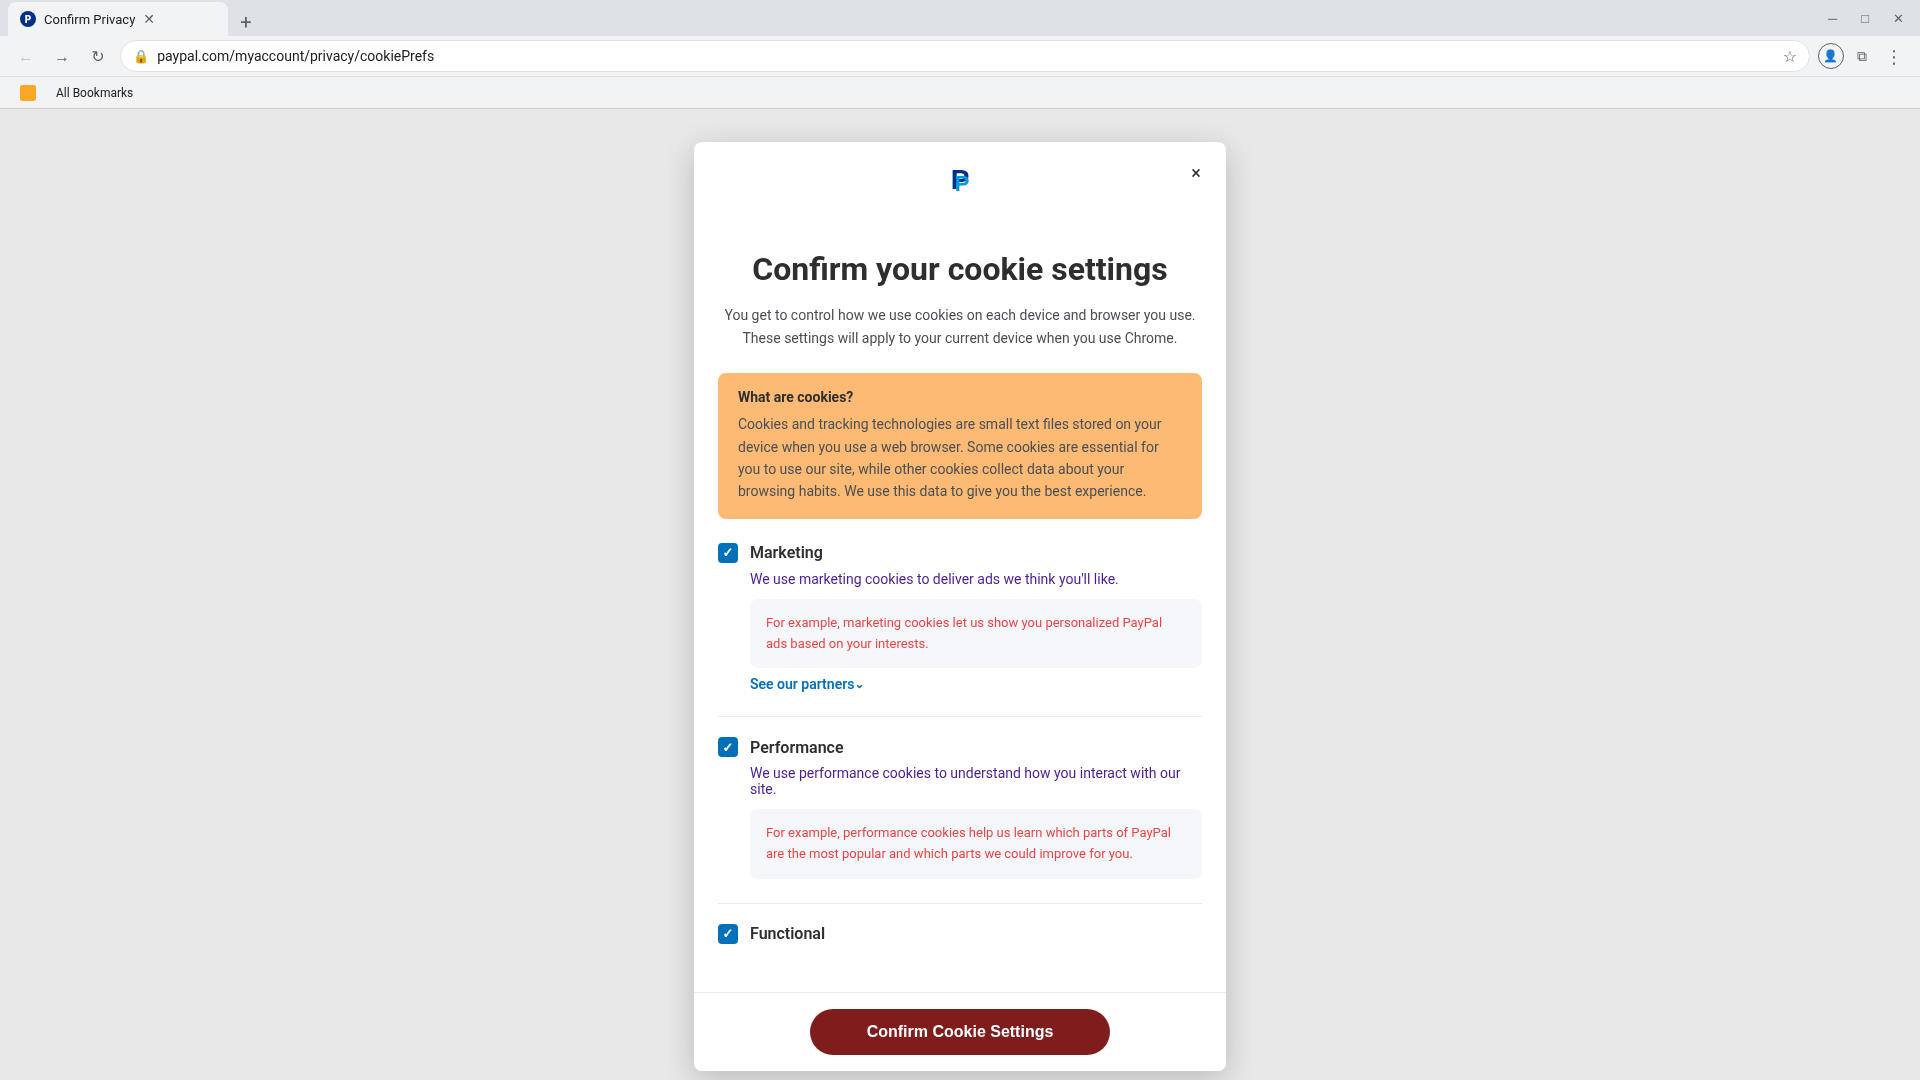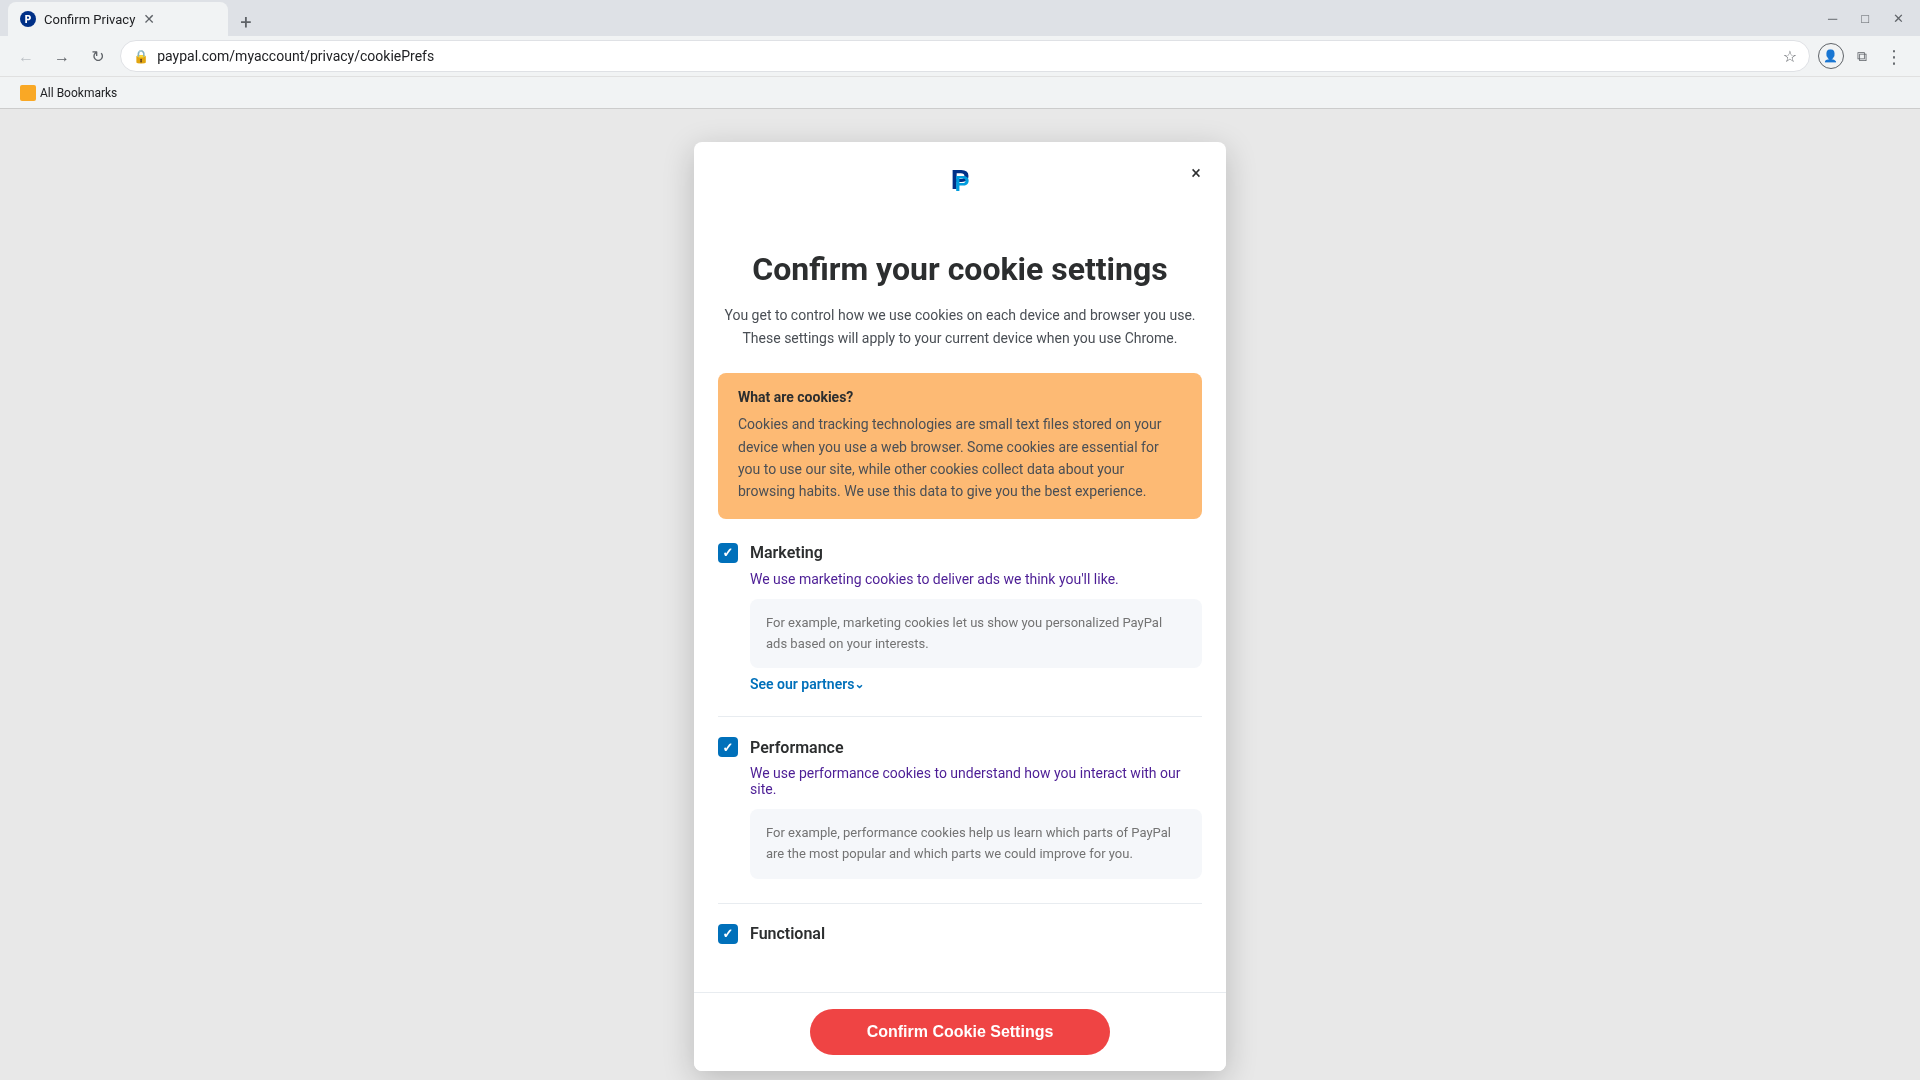--- a/index.html
+++ b/index.html
@@ -87,21 +87,21 @@
       padding: 0 12px;
       border-top: 1px solid #e0e0e0;
       font-size: 12px;
       color: #202124;
       gap: 8px;
     }
 
     .bookmark-item {
       display: flex;
       align-items: center;
-      gap: 4px;
+      gap: 20px;
       padding: 4px 8px;
       border-radius: 4px;
       cursor: pointer;
     }
 
     .bookmark-icon {
       width: 16px;
       height: 16px;
       background: #f9a825;
       border-radius: 2px;
@@ -254,21 +254,21 @@
     .example-box {
       background: #f5f7fa;
       border-radius: 8px;
       padding: 14px 16px;
       margin-left: 32px;
       margin-bottom: 8px;
     }
 
     .example-text {
       font-size: 13px;
-      color: #737373;
+      color: #ef4444;
       line-height: 1.6;
     }
 
     .partners-link {
       display: flex;
       align-items: center;
       color: #0070ba;
       font-size: 14px;
       font-weight: 600;
       cursor: pointer;
@@ -292,21 +292,21 @@
       position: sticky;
       bottom: 0;
       background: #fff;
       padding: 16px 24px;
       border-top: 1px solid #e8ecf0;
       display: flex;
       justify-content: center;
     }
 
     .confirm-btn {
-      background: #ef4444;
+      background: #7f1d1d;
       color: #fff;
       border: none;
       border-radius: 24px;
       padding: 14px 40px;
       font-size: 16px;
       font-weight: 600;
       cursor: pointer;
       width: 100%;
       max-width: 300px;
     }

